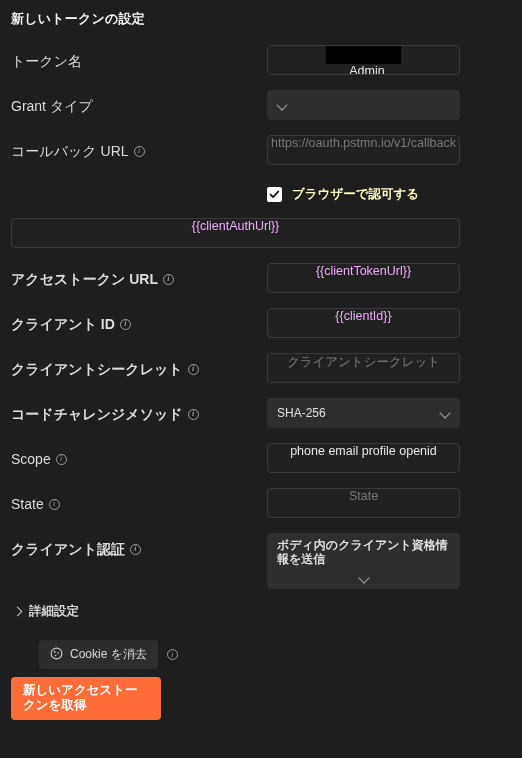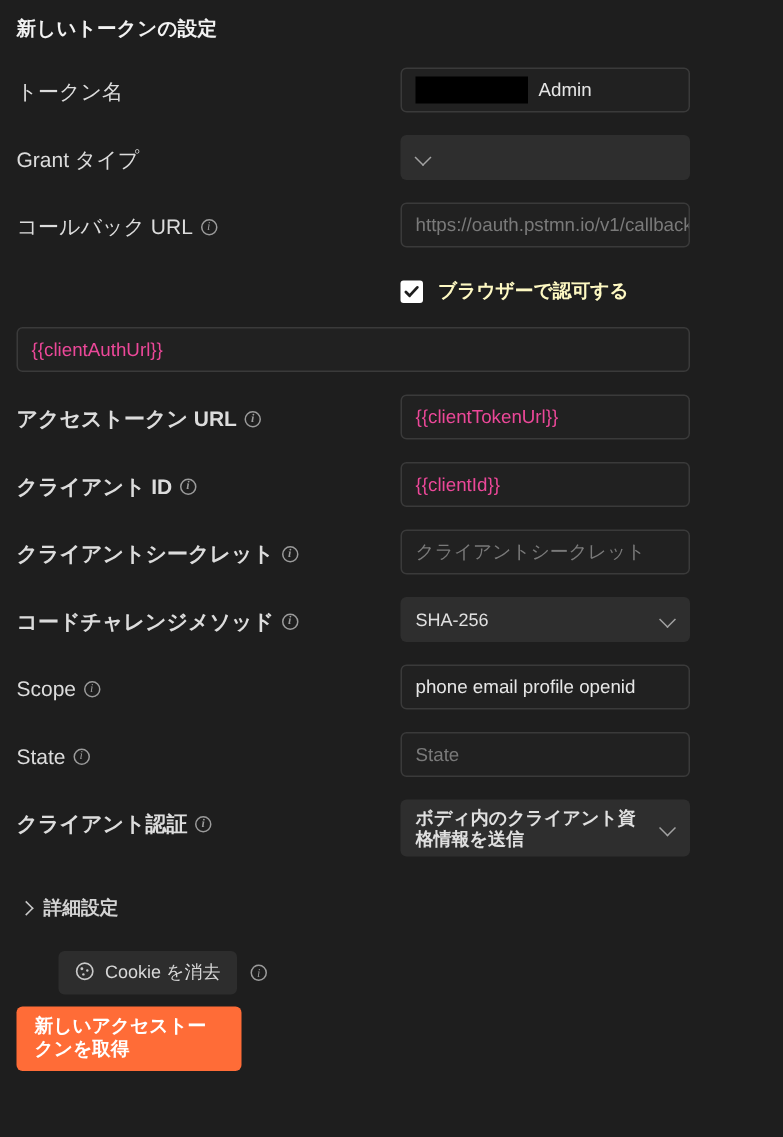--- a/index.html
+++ b/index.html
@@ -86,23 +86,24 @@
     border: 1px solid #3a3a3a;
     border-radius: 4px;
     background: #212121;
     display: flex;
     align-items: center;
     padding: 0 9px;
     font-size: 12.5px;
     color: #e6e6e6;
     overflow: hidden;
     white-space: nowrap;
+    flex-direction: column;
   }
   .input.placeholder { color: #7a7a7a; }
-  .input.variable { color: #ec4899; }
+  .input.variable { color: #f0abfc; }
 
   
   .redact {
     display: inline-block;
     width: 75px;
     height: 18px;
     background: #000000;
     vertical-align: middle;
     flex: 0 0 auto;
   }
@@ -119,20 +120,21 @@
     display: flex;
     align-items: center;
     justify-content: space-between;
     padding: 5px 8px 5px 10px;
     font-size: 12px;
     color: #e0e0e0;
     gap: 6px;
   }
   .select.two-line {
     min-height: 38px;
+    flex-direction: column;
   }
   .select-value {
     line-height: 14px;
     overflow: hidden;
   }
   .select.two-line .select-value {
     font-weight: bold;
     max-width: 192px;
   }
   .chev {

